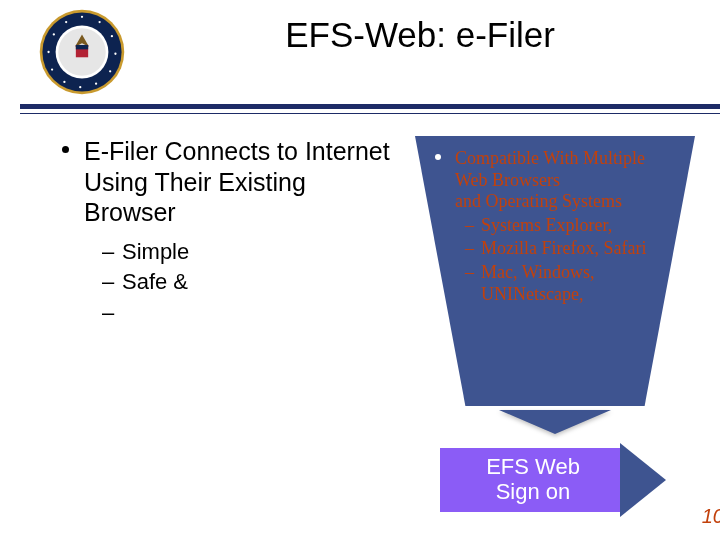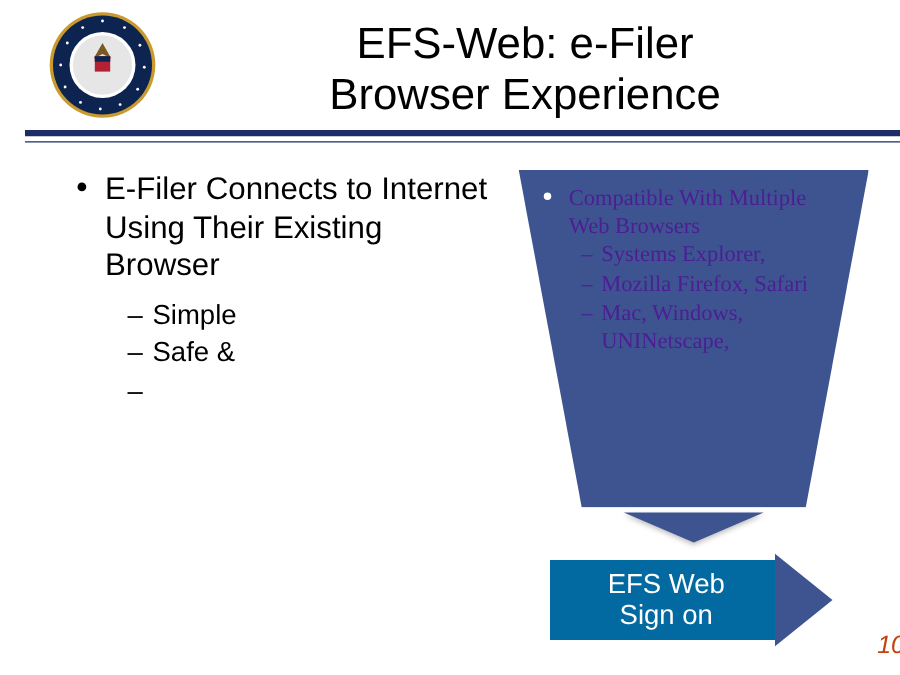--- a/index.html
+++ b/index.html
@@ -79,21 +79,21 @@
   .callout-trap {
     width: 280px; height: 270px;
     background: #3e5490;
     clip-path: polygon(0 0, 100% 0, 82% 100%, 18% 100%);
     position: relative;
   }
   .callout-content {
     position: absolute;
     left: 14px; top: 12px;
     width: 252px;
-    color: #4c1d95;
+    color: #c2410c;
     font-family: Garamond, "Times New Roman", serif;
   }
   .c-bullet1 {
     font-size: 18px; line-height: 1.2;
     position: relative; padding-left: 26px;
     margin-bottom: 2px;
   }
   .c-bullet1 .dot {
     position: absolute; left: 6px; top: 6px;
     width: 6px; height: 6px; background:#fff; border-radius:50%;
@@ -121,21 +121,21 @@
   
   .signon {
     position: absolute;
     left: 420px; top: 448px;
     width: 250px; height: 64px;
   }
   .signon-body {
     position: absolute;
     left: 0; top: 0;
     width: 180px; height: 64px;
-    background: #0369a1;
+    background: #8b5cf6;
     display: flex;
     align-items: center;
     padding-left: 28px;
   }
   .signon-text {
     color: #fff;
     font-size: 22px;
     line-height: 1.12;
     text-align: center;
     width: 130px;
@@ -184,21 +184,20 @@
         <circle cx="30" cy="84" r="1.3"></circle>
       <circle cx="16" cy="70" r="1.3"></circle>
         <circle cx="12" cy="50" r="1.3"></circle>
       <circle cx="18" cy="30" r="1.3"></circle>
         <circle cx="32" cy="16" r="1.3"></circle>
     </g>
   </svg>
 
   <div class="title-area">
     <div class="title-line">EFS-Web: e-Filer</div>
-    <div class="title-line">Browser Experience</div>
   </div>
   <div class="hr-thick"></div>
   <div class="hr-thin"></div>
 
   <div class="body-cols">
     <div class="left-col">
       <div class="bullet-l1">
         <span class="dot"></span>
         <span>E-Filer Connects to Internet Using Their Existing Browser</span>
       </div>
@@ -216,20 +215,21 @@
     </div>
 
     <div class="right-col">
       <div class="callout-wrap">
         <div class="callout-trap"></div>
         <div class="callout-content">
           <div class="c-bullet1">
             <span class="dot"></span>
             <span>Compatible With Multiple</span><br>
             <span>Web Browsers</span><br>
+            <span>and Operating Systems</span>
           </div>
           <div class="c-bullet2">
             <span class="dash">–</span>
             <span>Systems Explorer,</span>
           </div>
           <div class="c-bullet2">
             <span class="dash">–</span>
             <span>Mozilla Firefox, Safari</span>
           </div>
           <div class="c-bullet2">

